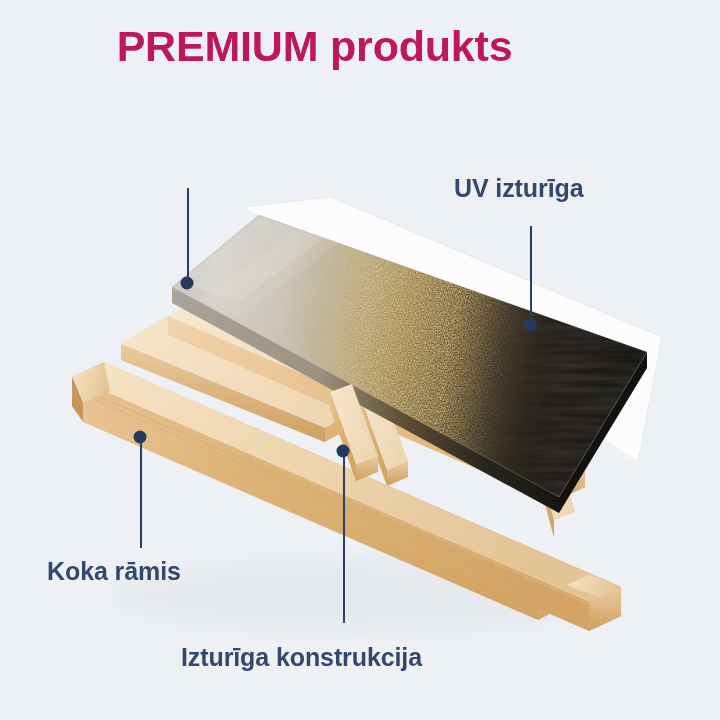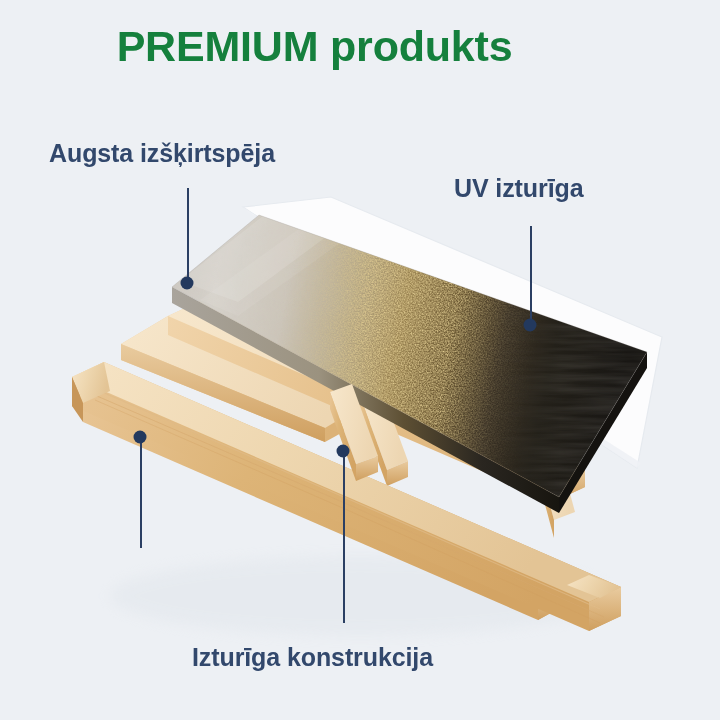--- a/index.html
+++ b/index.html
@@ -11,34 +11,34 @@
     overflow:hidden;
     position:relative;
   }
   #stage{position:absolute;inset:0;width:720px;height:720px;}
 
   
   .title{
     position:absolute;left:0;top:22px;width:629px;
     text-align:center;
     font-size:43px;font-weight:bold;letter-spacing:-0.2px;
-    color:#15803d;
+    color:#be185d;
     white-space:nowrap;
   }
   .callout-label{
     position:absolute;
     font-size:25px;font-weight:bold;
     color:#32486c;
     white-space:nowrap;
     letter-spacing:-0.1px;
   }
   .lbl-res {left:49px; top:139px;}
   .lbl-uv  {left:454px;top:174px;}
   .lbl-frame{left:47px; top:557px;}
-  .lbl-constr{left:192px;top:643px;}
+  .lbl-constr{left:181px;top:643px;}
 
   
   .leader{position:absolute;width:2px;background:#2b3f63;}
   .dot{
     position:absolute;width:13px;height:13px;border-radius:50%;
     background:#23395e;
     transform:translate(-50%,-50%);
   }
   .ld-res   {left:187px;top:188px;height:96px;}
   .ld-uv    {left:530px;top:226px;height:100px;}
@@ -255,20 +255,20 @@
   <div class="leader ld-res"></div>
   <div class="leader ld-uv"></div>
   <div class="leader ld-frame"></div>
   <div class="leader ld-constr"></div>
 
   <div class="dot" style="left:187px;top:283px;"></div>
   <div class="dot" style="left:530px;top:325px;"></div>
   <div class="dot" style="left:140px;top:437px;"></div>
   <div class="dot" style="left:343px;top:451px;"></div>
 
-  <div class="callout-label lbl-res">Augsta izšķirtspēja</div>
 
   <div class="callout-label lbl-uv">UV izturīga</div>
 
+  <div class="callout-label lbl-frame">Koka rāmis</div>
 
   <div class="callout-label lbl-constr">Izturīga konstrukcija</div>
 
 </div>
 
 </body></html>

